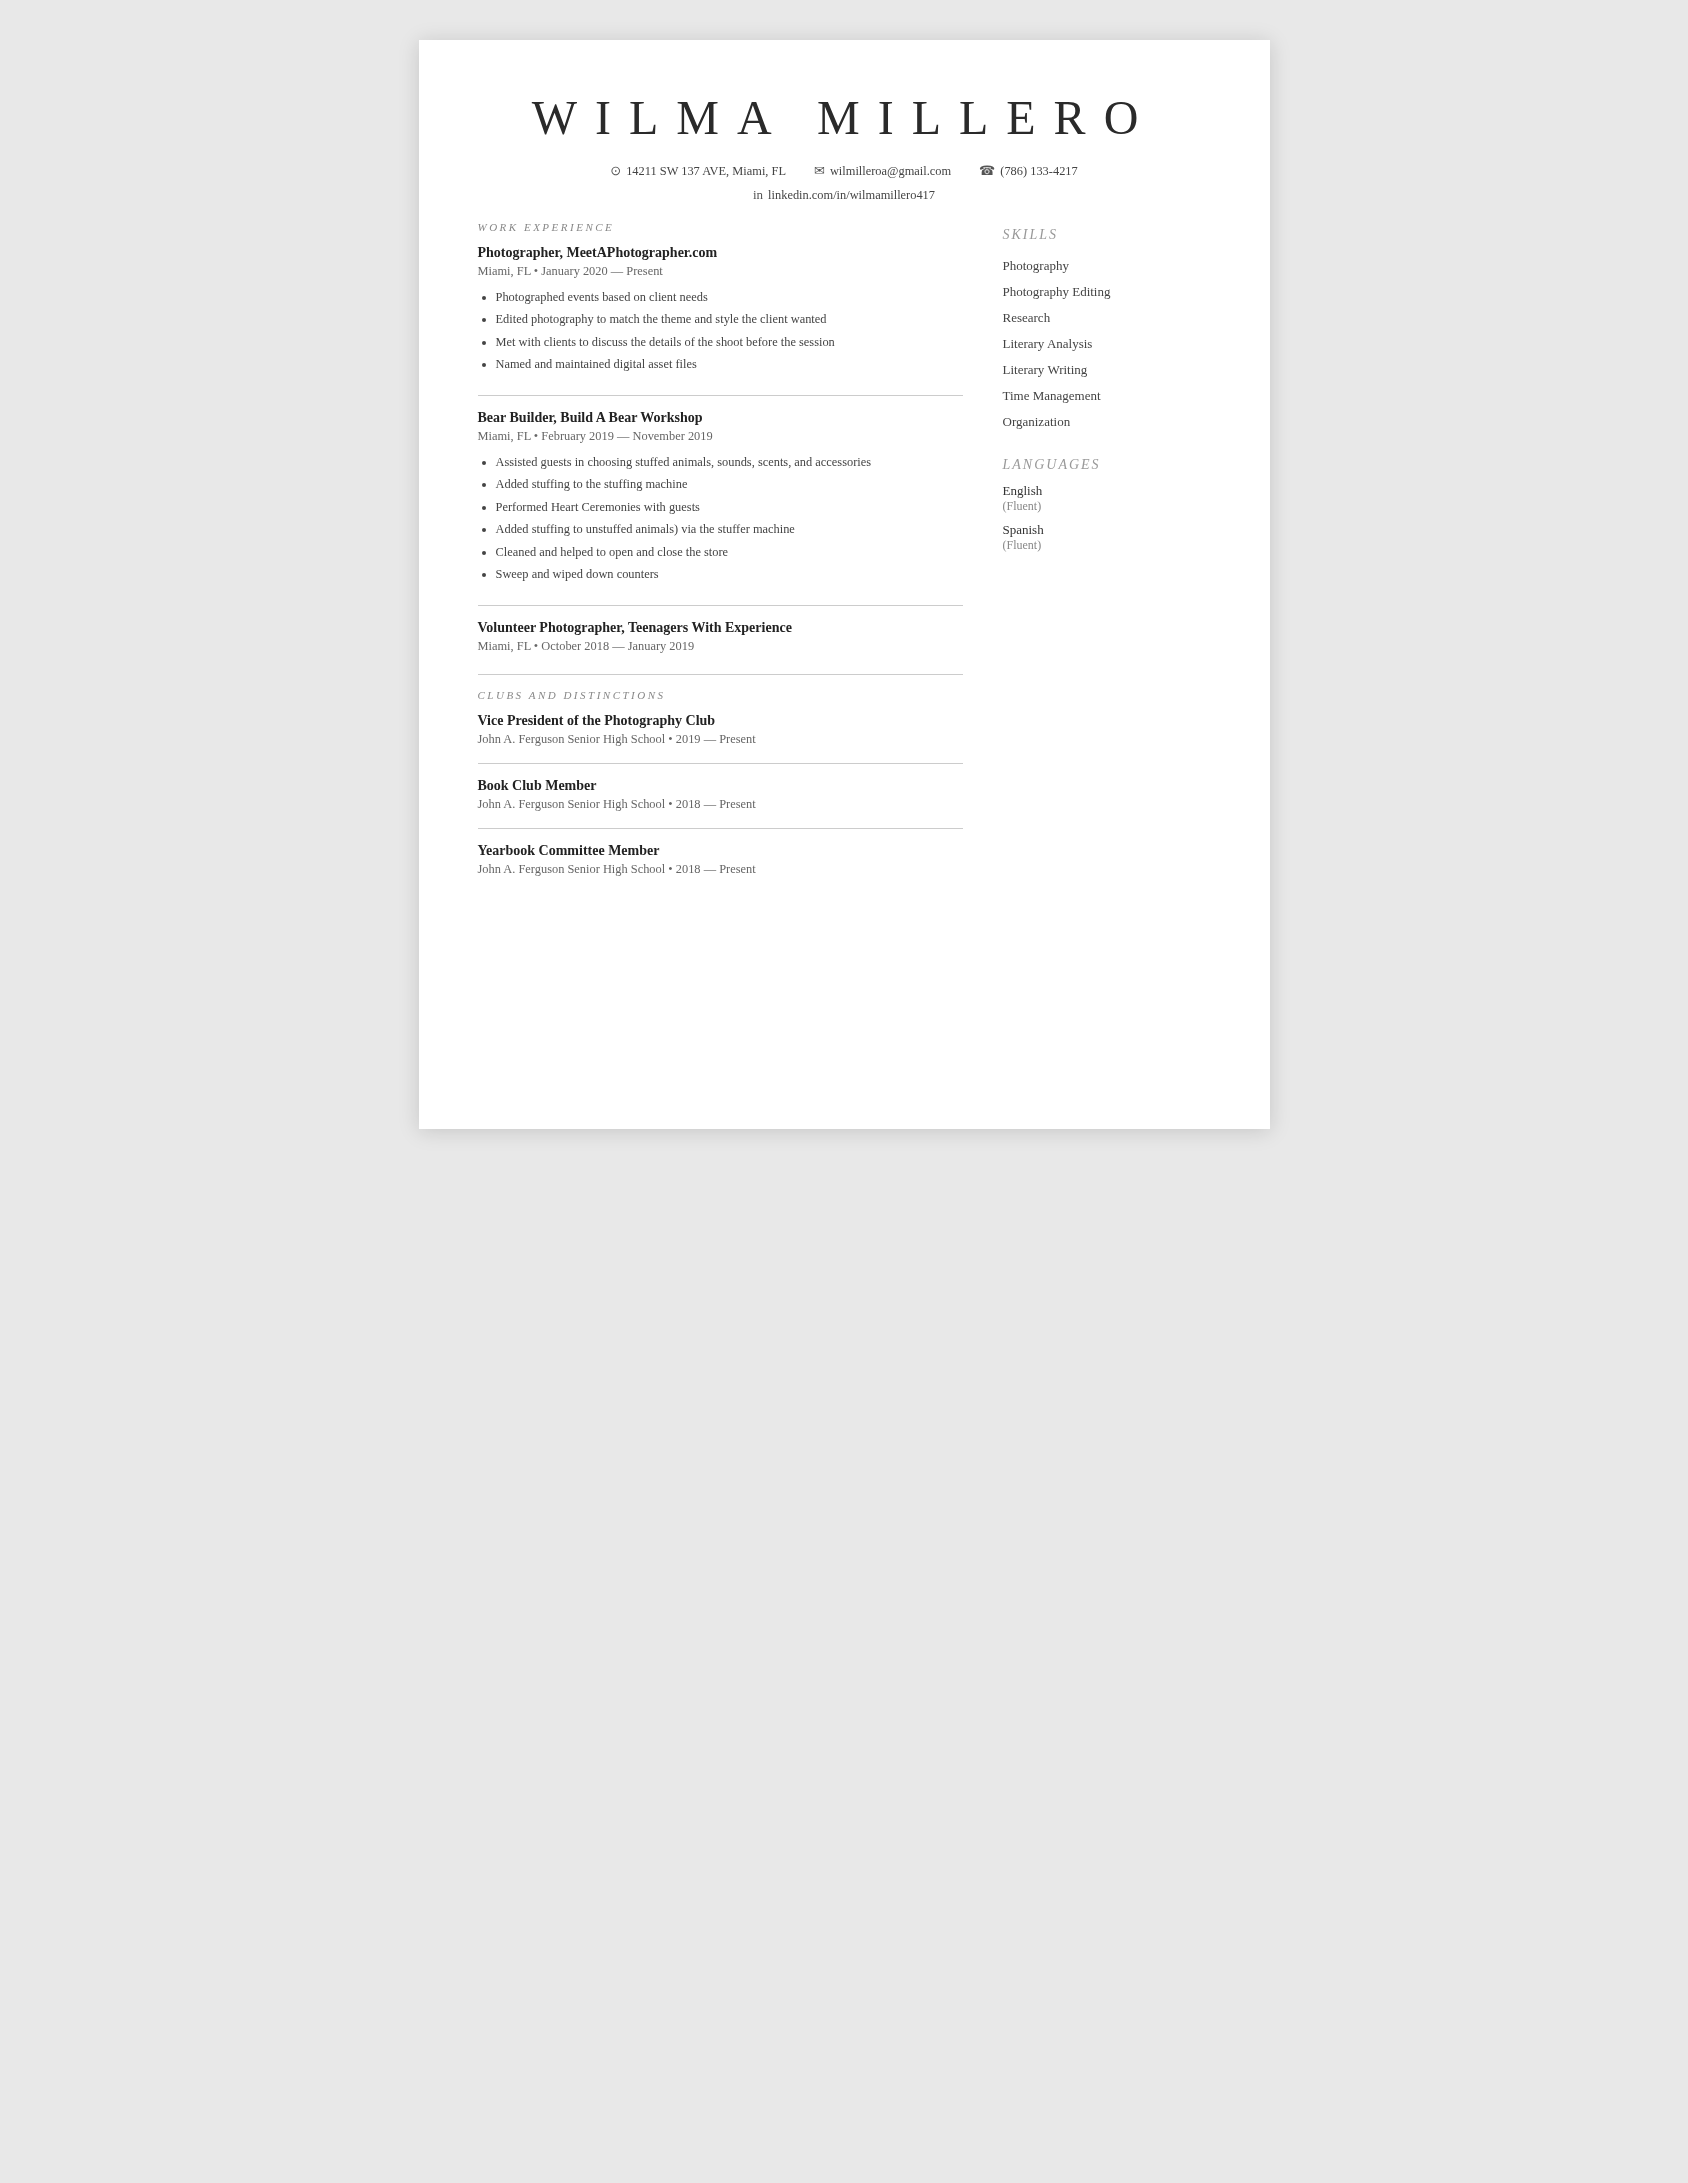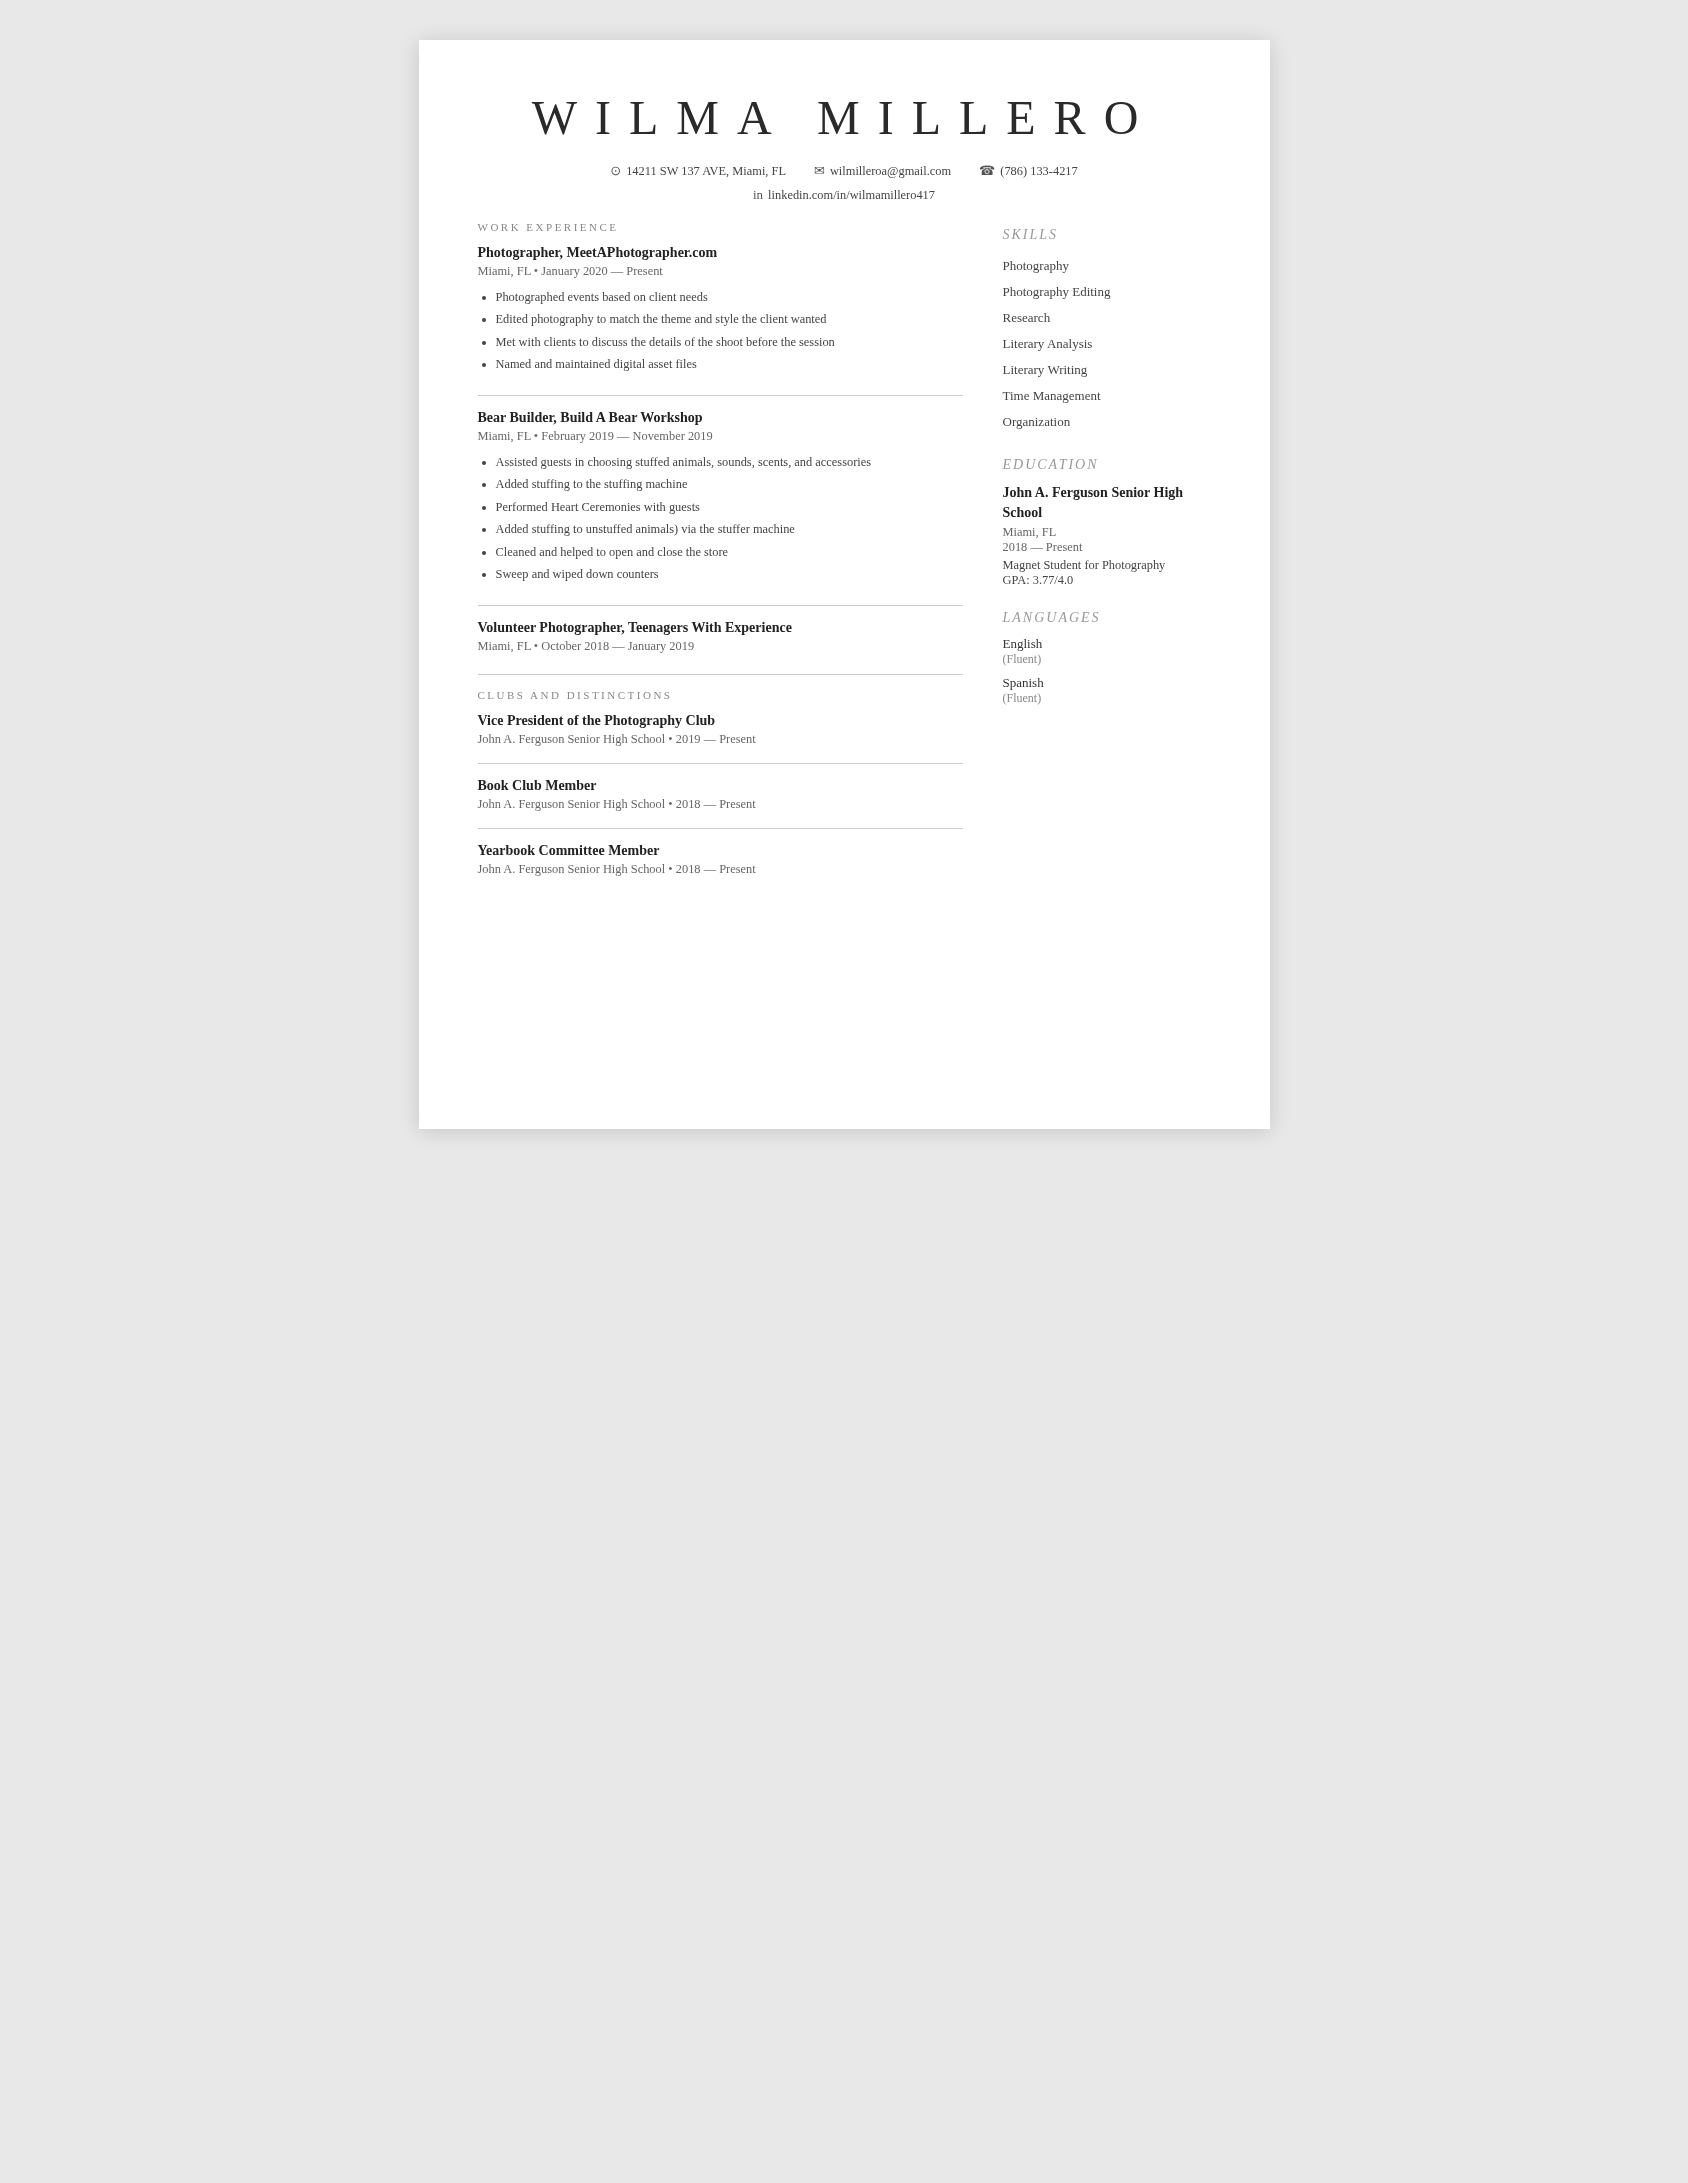--- a/index.html
+++ b/index.html
@@ -87,20 +87,21 @@
       width: 208px;
       flex-shrink: 0;
     }
     
     .section-title {
       font-size: 11px;
       font-weight: 400;
       letter-spacing: 2.5px;
       text-transform: uppercase;
       color: #888;
+      font-style: italic;
       margin-bottom: 12px;
       font-family: 'Georgia', serif;
     }
     
     .job {
       margin-bottom: 20px;
     }
     .job-title {
       font-size: 14px;
       font-weight: 700;
@@ -327,28 +328,20 @@
         <li>Photography</li>
         <li>Photography Editing</li>
         <li>Research</li>
         <li>Literary Analysis</li>
         <li>Literary Writing</li>
         <li>Time Management</li>
         <li>Organization</li>
       </ul>
 
 
-      <div class="education-section">
-        <div class="right-section-title">EDUCATION</div>
-        <div class="school-name">John A. Ferguson Senior High School</div>
-        <div class="school-location">Miami, FL</div>
-        <div class="school-dates">2018 — Present</div>
-        <div class="school-detail">Magnet Student for Photography</div>
-        <div class="school-detail">GPA: 3.77/4.0</div>
-      </div>
 
       <div class="languages-section">
         <div class="right-section-title">LANGUAGES</div>
         <div class="language-name">English</div>
         <div class="language-level">(Fluent)</div>
         <div class="language-name">Spanish</div>
         <div class="language-level">(Fluent)</div>
       </div>
 
     </div>

